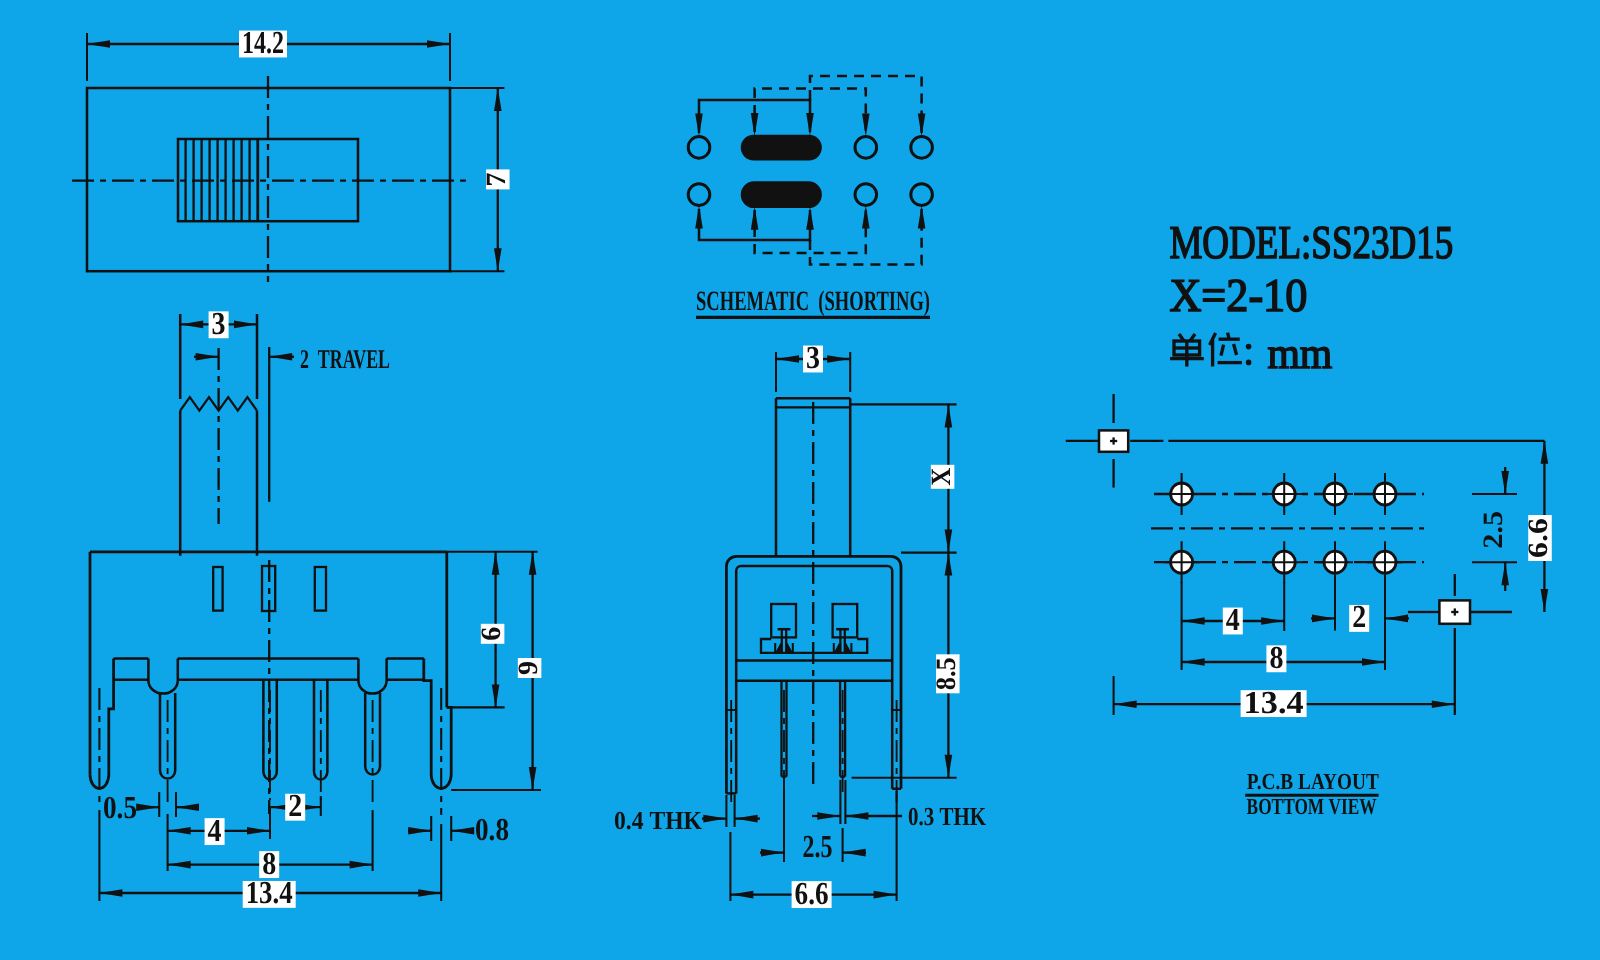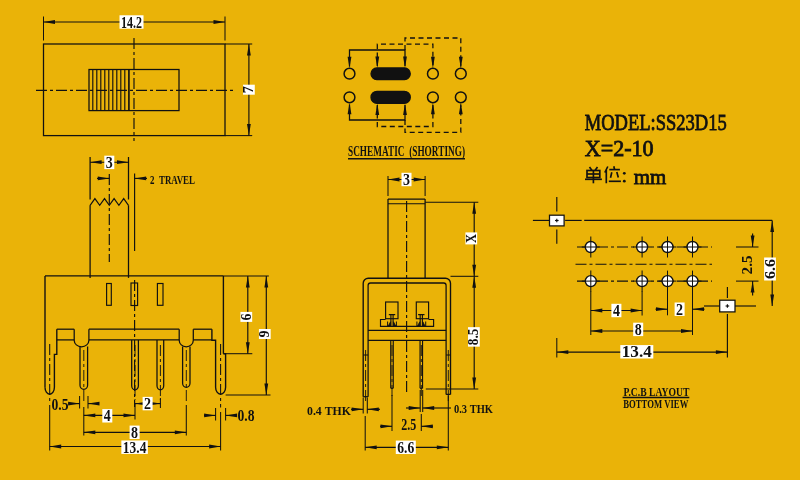--- a/index.html
+++ b/index.html
@@ -1,15 +1,15 @@
 <!DOCTYPE html>
 <html><head><meta charset="utf-8">
 <style>
 html,body{margin:0;padding:0;background:#fff;}
-#page{position:relative;width:800px;height:480px;background:#eab308;overflow:hidden;}
+#page{position:relative;width:800px;height:480px;background:#0ea5e9;overflow:hidden;}
 </style></head>
 <body>
 <div id="page">
 <svg width="800" height="480" viewBox="0 0 800 480">
 <rect x="43.5" y="44" width="181.5" height="91.6" fill="none" stroke="#111" stroke-width="1.26"></rect>
 <rect x="89" y="69.5" width="90" height="41.1" fill="none" stroke="#111" stroke-width="1.26"></rect>
 <line x1="92.8" y1="70" x2="92.8" y2="110.3" stroke="#111" stroke-width="1.15"></line>
 <line x1="96.8" y1="70" x2="96.8" y2="110.3" stroke="#111" stroke-width="1.15"></line>
 <line x1="100.8" y1="70" x2="100.8" y2="110.3" stroke="#111" stroke-width="1.15"></line>
 <line x1="104.8" y1="70" x2="104.8" y2="110.3" stroke="#111" stroke-width="1.15"></line>

